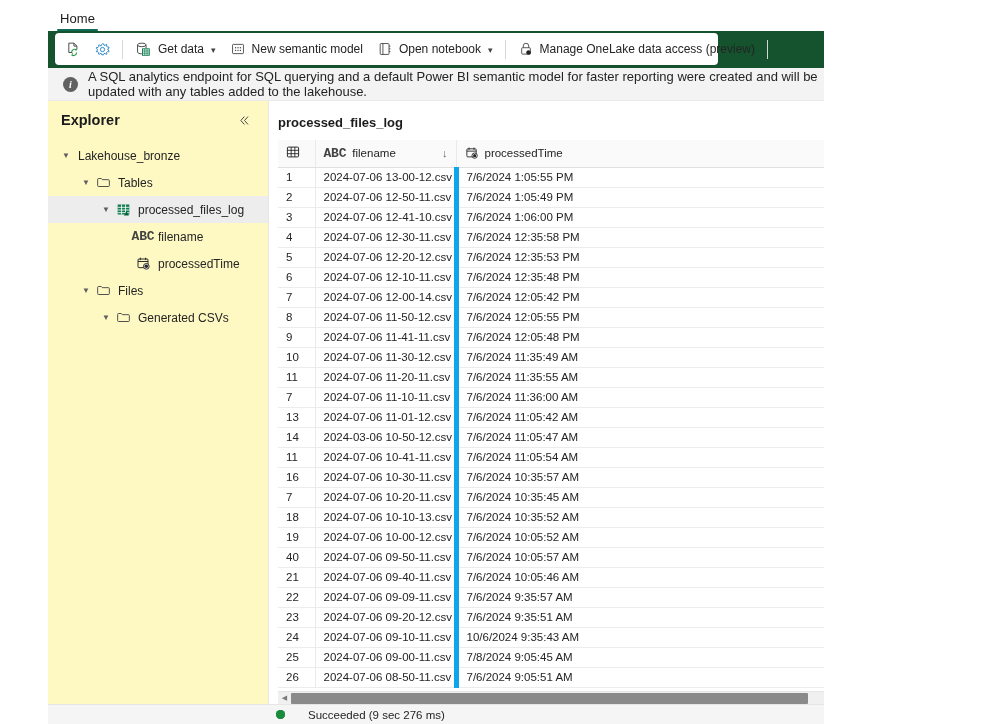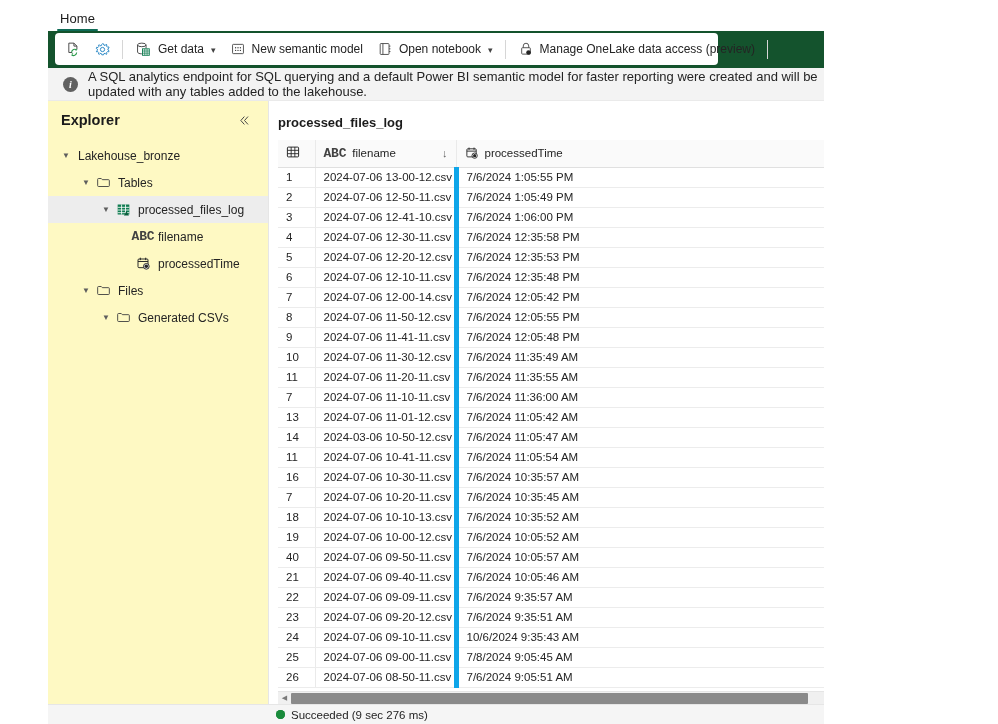--- a/index.html
+++ b/index.html
@@ -228,21 +228,21 @@
     display: flex;
     align-items: center;
     padding-left: 228px;
     gap: 6px;
   }
   .status-dot {
     width: 9px; height: 9px; border-radius: 50%;
     background: #1a8b3c; flex: 0 0 auto;
     box-shadow: inset 0 0 0 1.5px #1a8b3c;
   }
-  .status-text { font-size: 11.5px; color: #242424; }
+  .status-text { font-size: 11.5px; color: #242424; margin-left: 17px; }
 
   svg { display: block; }
 </style>
 </head>
 <body>
 
 <div class="app">
 
   <div class="ribbon-tabs">
     <div class="ribbon-tab active">

